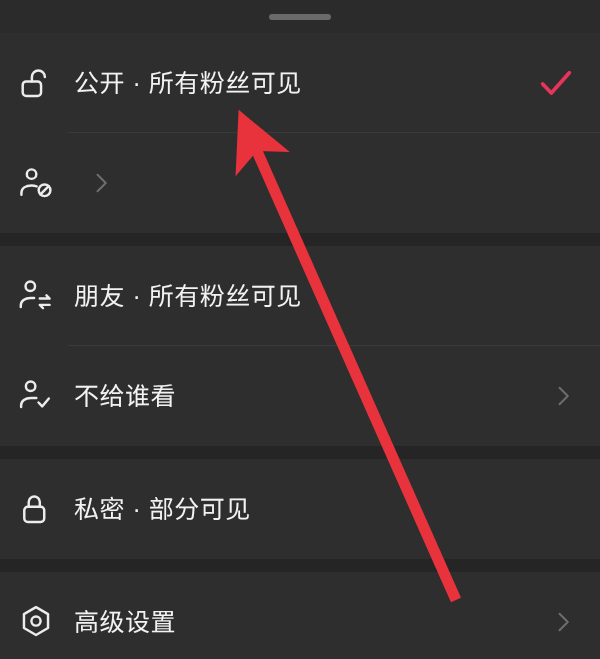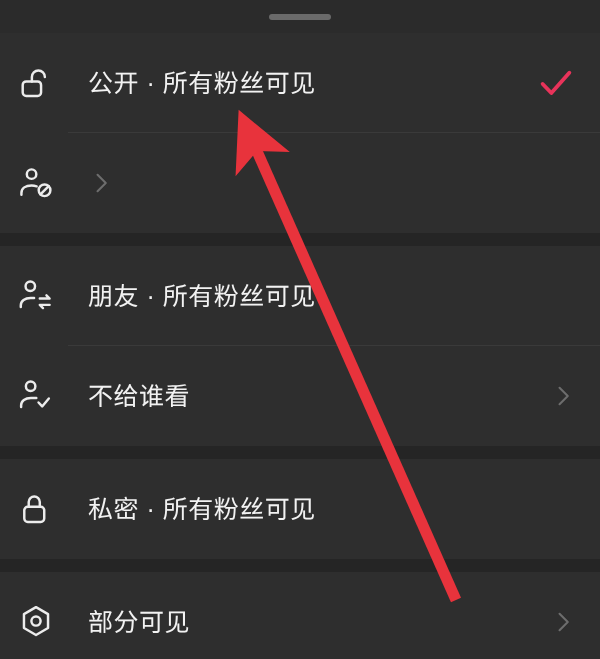--- a/index.html
+++ b/index.html
@@ -77,21 +77,20 @@
     display: block;
   }
 
   .row-label {
     flex: 1;
     color: #f2f2f2;
     font-size: 25px;
     letter-spacing: 0.5px;
     line-height: 1;
     white-space: nowrap;
-    margin-left: 14px;
   }
 
   .row-trail {
     width: 40px;
     min-width: 40px;
     display: flex;
     align-items: center;
     justify-content: flex-end;
   }
   .row-trail svg { display: block; }
@@ -181,34 +180,34 @@
       </div>
       <div class="section-gap"></div>
       <div class="section">
         <div class="row">
           <span class="row-icon">
             <svg viewBox="0 0 24 24" fill="none" stroke="#ececec" stroke-width="1.55" stroke-linecap="round" stroke-linejoin="round">
               <rect x="4.6" y="10.6" width="12.6" height="9.6" rx="2.2"></rect>
               <path d="M7.4 10.6V7.6a3.5 3.5 0 0 1 7 0v3"></path>
             </svg>
           </span>
-          <span class="row-label">私密 · 所有粉丝可见</span>
+          <span class="row-label">私密 · 部分可见</span>
           <span class="row-trail"></span>
         </div>
       </div>
       <div class="section-gap"></div>
       <div class="section">
         <div class="row">
           <span class="row-icon">
             <svg viewBox="0 0 24 24" fill="none" stroke="#ececec" stroke-width="1.55" stroke-linecap="round" stroke-linejoin="round">
               <path d="M12 2.6l7.6 4.4v8.8L12 20.2 4.4 15.8V7z"></path>
               <circle cx="12" cy="11.4" r="2.9"></circle>
             </svg>
           </span>
-          <span class="row-label">部分可见</span>
+          <span class="row-label">高级设置</span>
           <span class="row-trail">
             <svg width="26" height="26" viewBox="0 0 24 24" fill="none" stroke="#6d6d6d" stroke-width="1.9" stroke-linecap="round" stroke-linejoin="round">
               <path d="M8.8 4.4L16.4 12l-7.6 7.6"></path>
             </svg>
           </span>
         </div>
       </div>
     </div>
 
   <svg id="annotation" viewBox="0 0 600 659">

